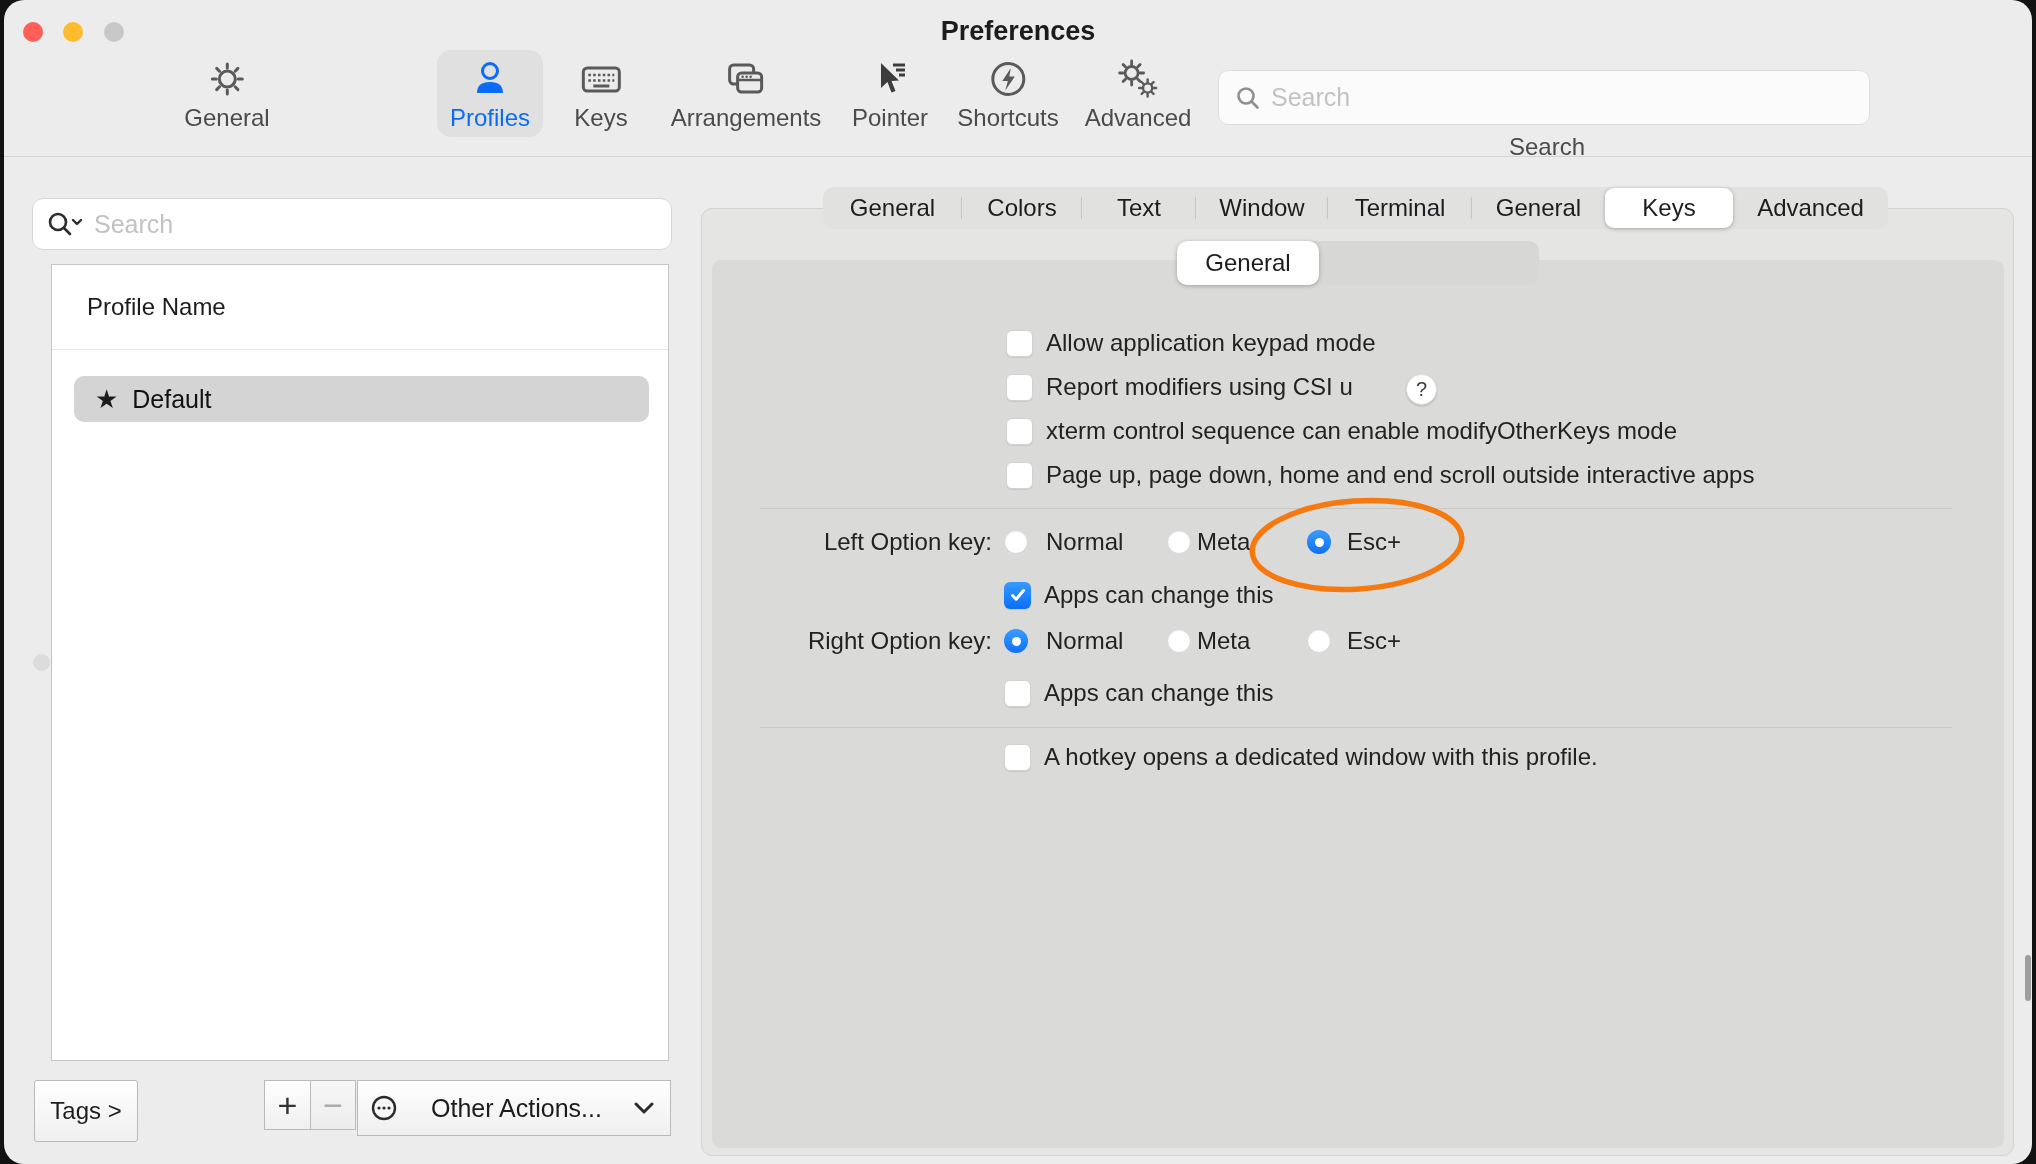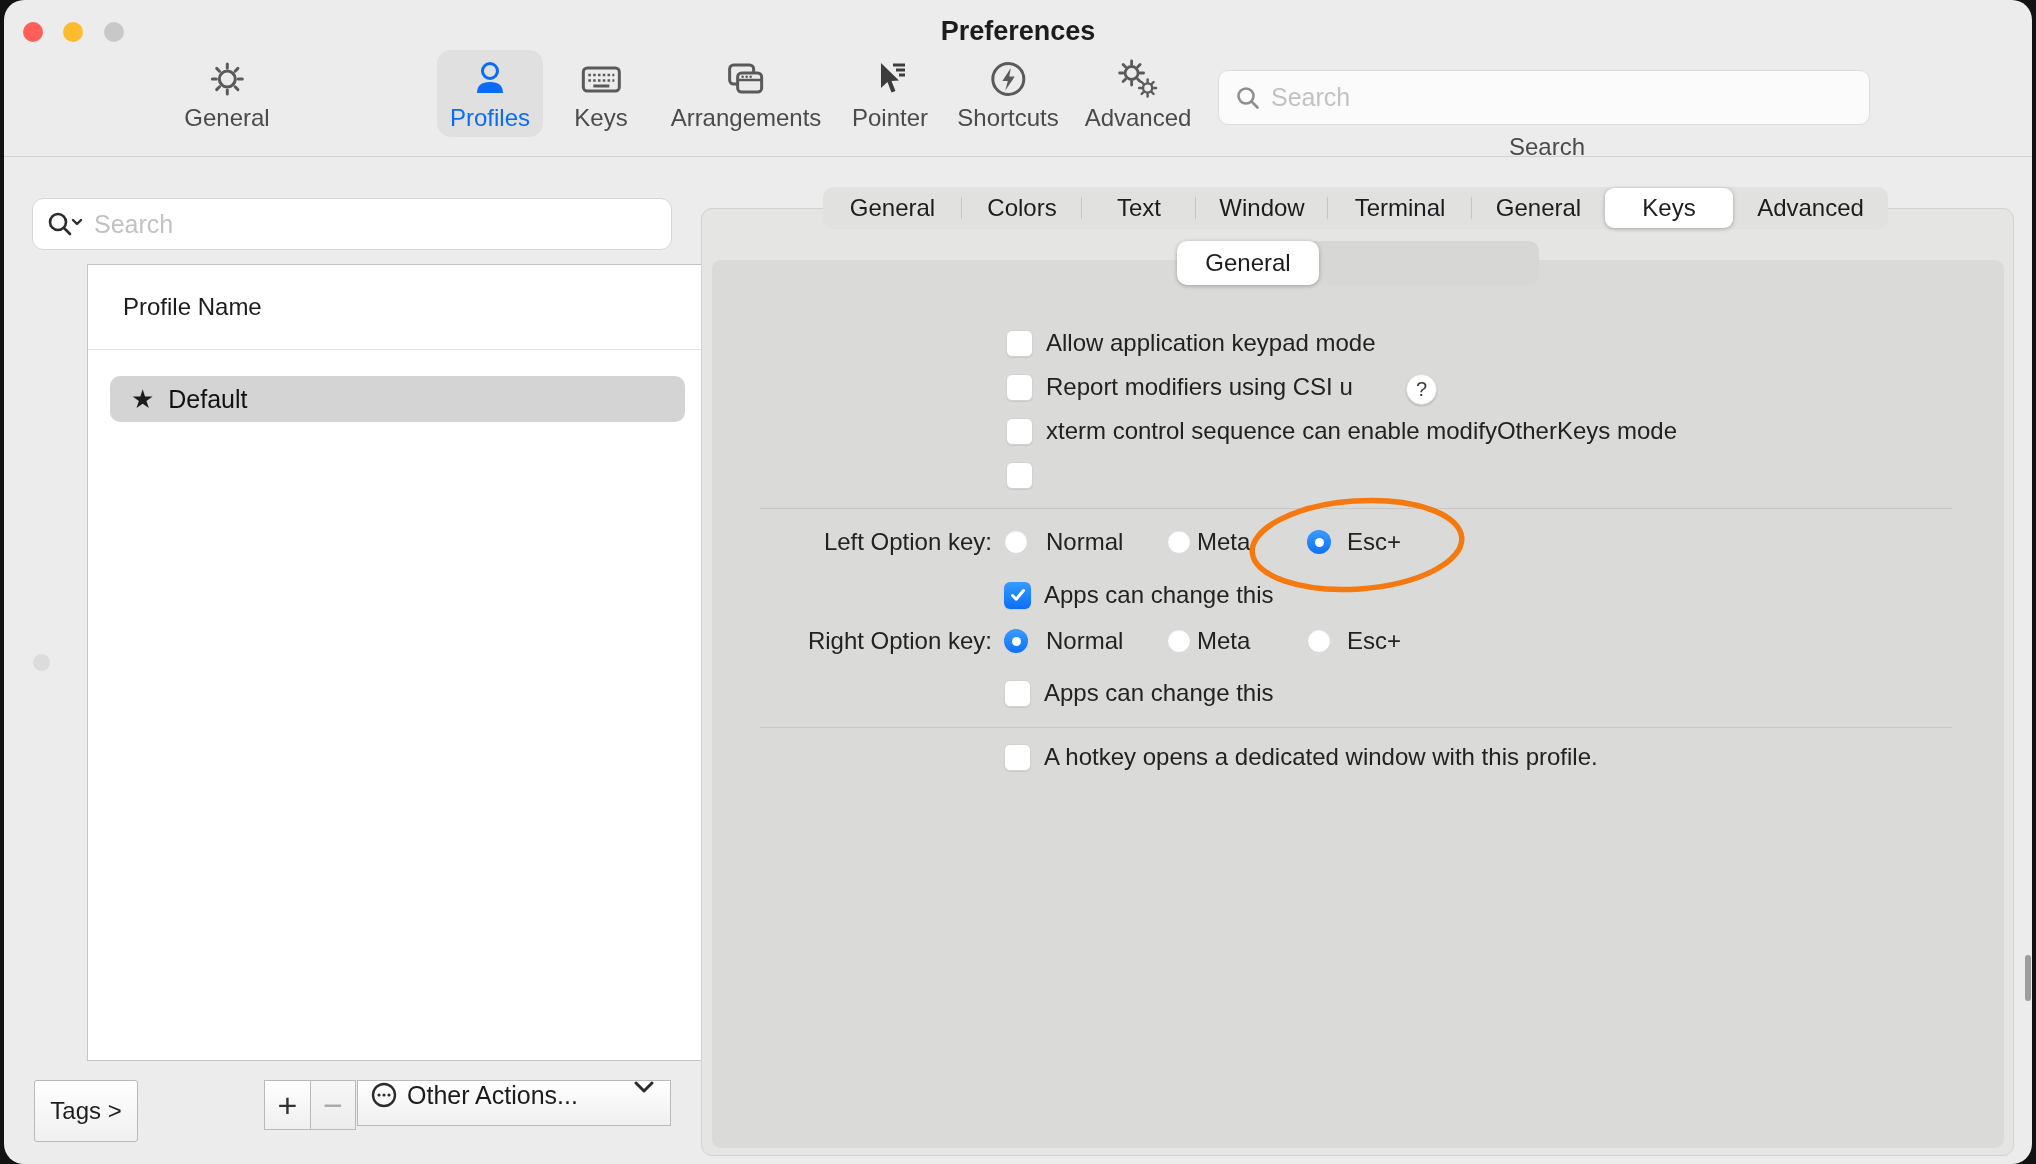--- a/index.html
+++ b/index.html
@@ -15,34 +15,34 @@
   .tb-item{position:absolute;top:50px;transform:translateX(-50%);display:flex;flex-direction:column;align-items:center;padding:6px 13px 5px;border-radius:14px;}
   .tb-item .ticon{width:46px;height:46px;display:flex;align-items:center;justify-content:center;}
   .tb-item .tlabel{font-size:24px;color:#4b4b4b;margin-top:2px;white-space:nowrap;}
   .tb-item.selected{background:#e0e0e0;}
   .tb-item.selected .tlabel{color:#0a6cf5;}
   .tb-search-field{position:absolute;left:1214px;top:70px;width:652px;height:55px;background:#fbfbfb;border:1px solid #dcdcdc;border-radius:10px;box-sizing:border-box;display:flex;align-items:center;}
   .tb-search-label{position:absolute;left:1503px;top:133px;width:80px;text-align:center;font-size:24px;color:#4b4b4b;}
   .placeholder{color:#c2c2c2;font-size:25px;}
   
   .side-search{position:absolute;left:28px;top:198px;width:640px;height:52px;background:#ffffff;border:1px solid #d6d6d6;border-radius:11px;box-sizing:border-box;display:flex;align-items:center;}
-  .listbox{position:absolute;left:47px;top:264px;width:618px;height:797px;background:#ffffff;border:1px solid #c4c4c4;box-sizing:border-box;margin-left:36px;}
+  .listbox{position:absolute;left:47px;top:264px;width:618px;height:797px;background:#ffffff;border:1px solid #c4c4c4;box-sizing:border-box;}
   .list-header{position:absolute;left:35px;top:28px;font-size:24px;color:#1c1c1c;}
   .list-sep{position:absolute;left:0;top:84px;width:100%;height:1px;background:#e4e4e4;}
   .profile-row{position:absolute;left:22px;top:111px;width:575px;height:46px;background:#d4d4d4;border-radius:10px;display:flex;align-items:center;}
   .star{font-size:26px;color:#1c1c1c;margin:0 14px 0 21px;}
   .profile-name{font-size:25px;color:#111;}
   .split-dot{position:absolute;left:29px;top:654px;width:17px;height:17px;border-radius:50%;background:#dcdcdc;}
   
   .bevel{background:linear-gradient(#ffffff,#efefef);border:1px solid #b9b9b9;box-sizing:border-box;}
   .tags-btn{position:absolute;left:30px;top:1080px;width:104px;height:62px;border-radius:3px;display:flex;align-items:center;justify-content:center;font-size:24px;color:#1c1c1c;}
   .pm-group{position:absolute;left:260px;top:1080px;height:50px;display:flex;}
   .pm-btn{width:47px;height:50px;border-radius:0;display:flex;align-items:center;justify-content:center;font-size:34px;font-weight:300;color:#333;}
   .pm-btn.minus{width:46px;margin-left:-1px;color:#ababab;background:linear-gradient(#f7f7f7,#ececec);}
-  .other-actions{position:absolute;left:353px;top:1080px;width:314px;height:46px;display:flex;align-items:flex-start;font-size:25px;color:#1c1c1c;}
+  .other-actions{position:absolute;left:353px;top:1080px;width:314px;height:56px;display:flex;align-items:center;font-size:25px;color:#1c1c1c;gap:24px;}
   .oa-label{margin-left:9px;white-space:nowrap;}
   .oa-chevron{margin-left:auto;margin-right:16px;display:flex;}
   
   .panel{position:absolute;left:697px;top:208px;width:1313px;height:948px;background:#e5e5e4;border:1px solid #d2d2d1;border-radius:11px;box-sizing:border-box;}
   .content{position:absolute;left:708px;top:260px;width:1292px;height:888px;background:#dadad9;border-radius:9px;}
   
   .seg{position:absolute;display:flex;align-items:center;background:#e1e1e0;border-radius:10px;}
   .seg-main{left:819px;top:187px;height:42px;width:1065px;}
   .seg-item{height:100%;display:flex;align-items:center;justify-content:center;font-size:24px;color:#1d1d1f;position:relative;box-sizing:border-box;}
   .seg-item.sel{background:#ffffff;border-radius:9px;box-shadow:0 1px 4px rgba(0,0,0,0.28);height:40px;}
@@ -299,20 +299,21 @@
   </div>
   <div class="help-btn">
       <span>?</span>
     </div>
   <div class="row" style="left:1002px;top:410px">
     <span class="cb cb-gap"></span>
     <span class="lbl">xterm control sequence can enable modifyOtherKeys mode</span>
   </div>
   <div class="row" style="left:1002px;top:454px">
     <span class="cb cb-gap"></span>
+    <span class="lbl">Page up, page down, home and end scroll outside interactive apps</span>
   </div>
 
   <div class="divider" style="top:508px"></div>
 
   <div class="row" style="left:708px;top:521px;width:900px">
     <span class="lbl opt-label">Left Option key:</span>
     <span class="radio" style="position:absolute;left:292px"></span>
     <span class="lbl" style="position:absolute;left:334px">Normal</span>
     <span class="radio" style="position:absolute;left:455px"></span>
     <span class="lbl" style="position:absolute;left:485px">Meta</span>

